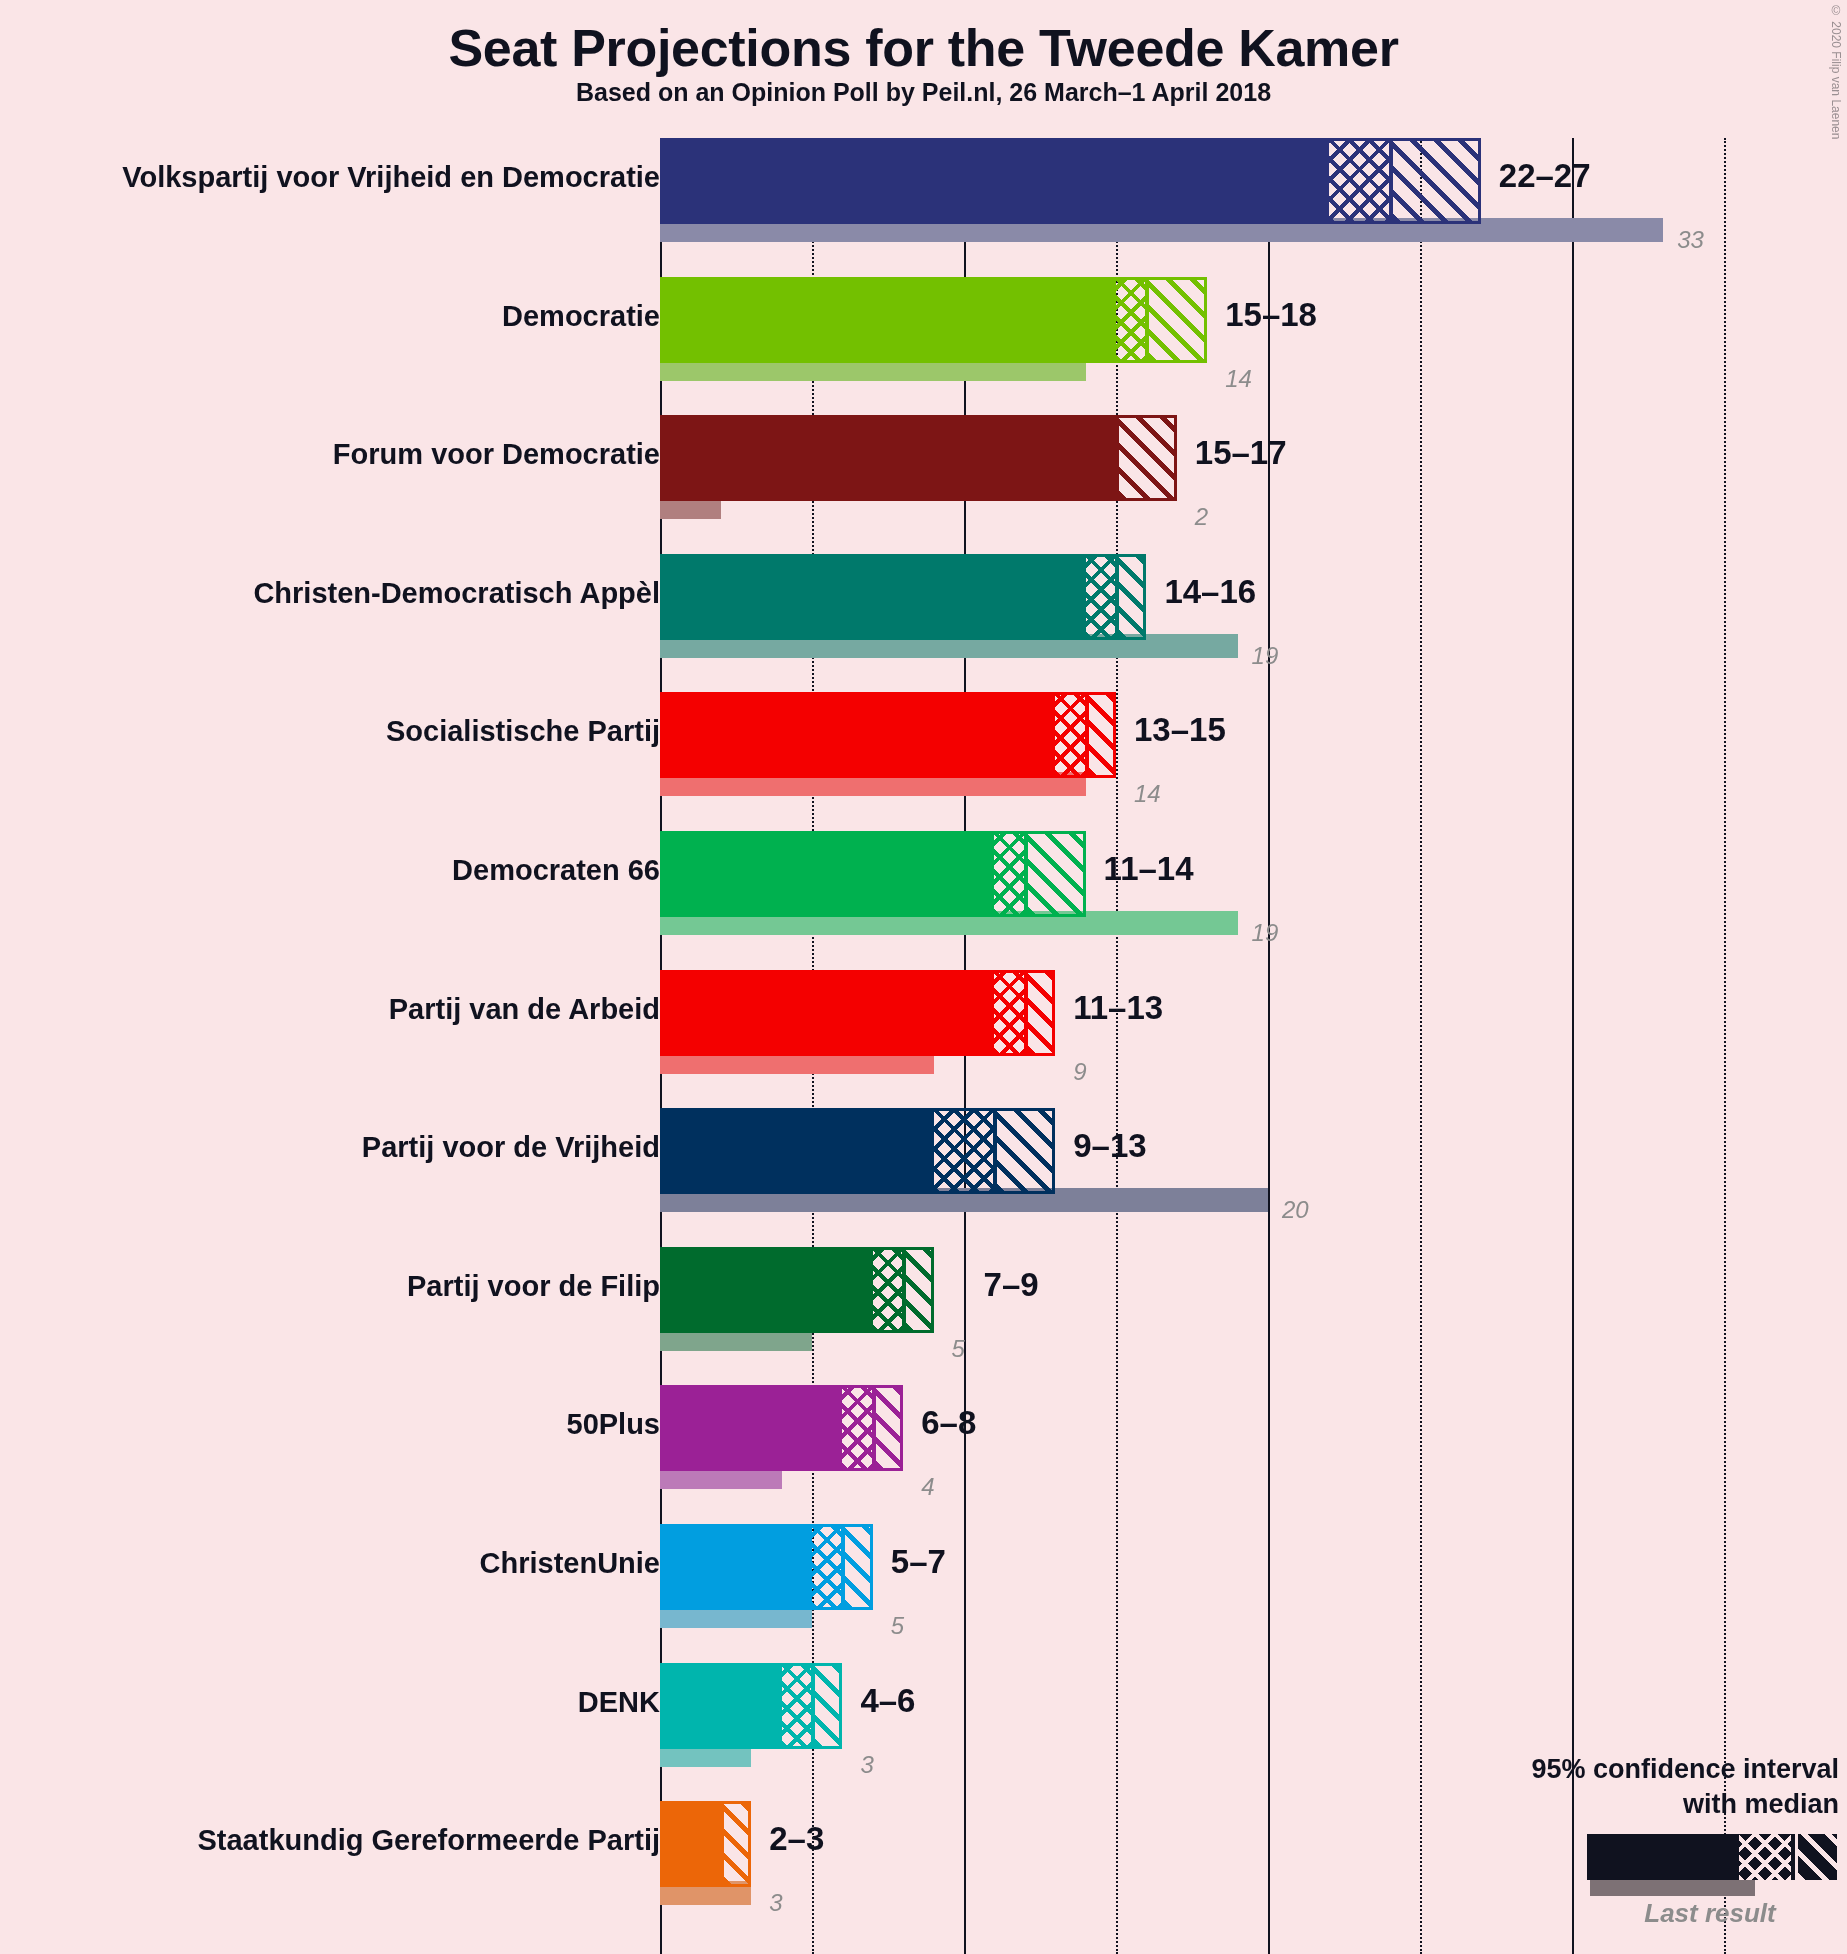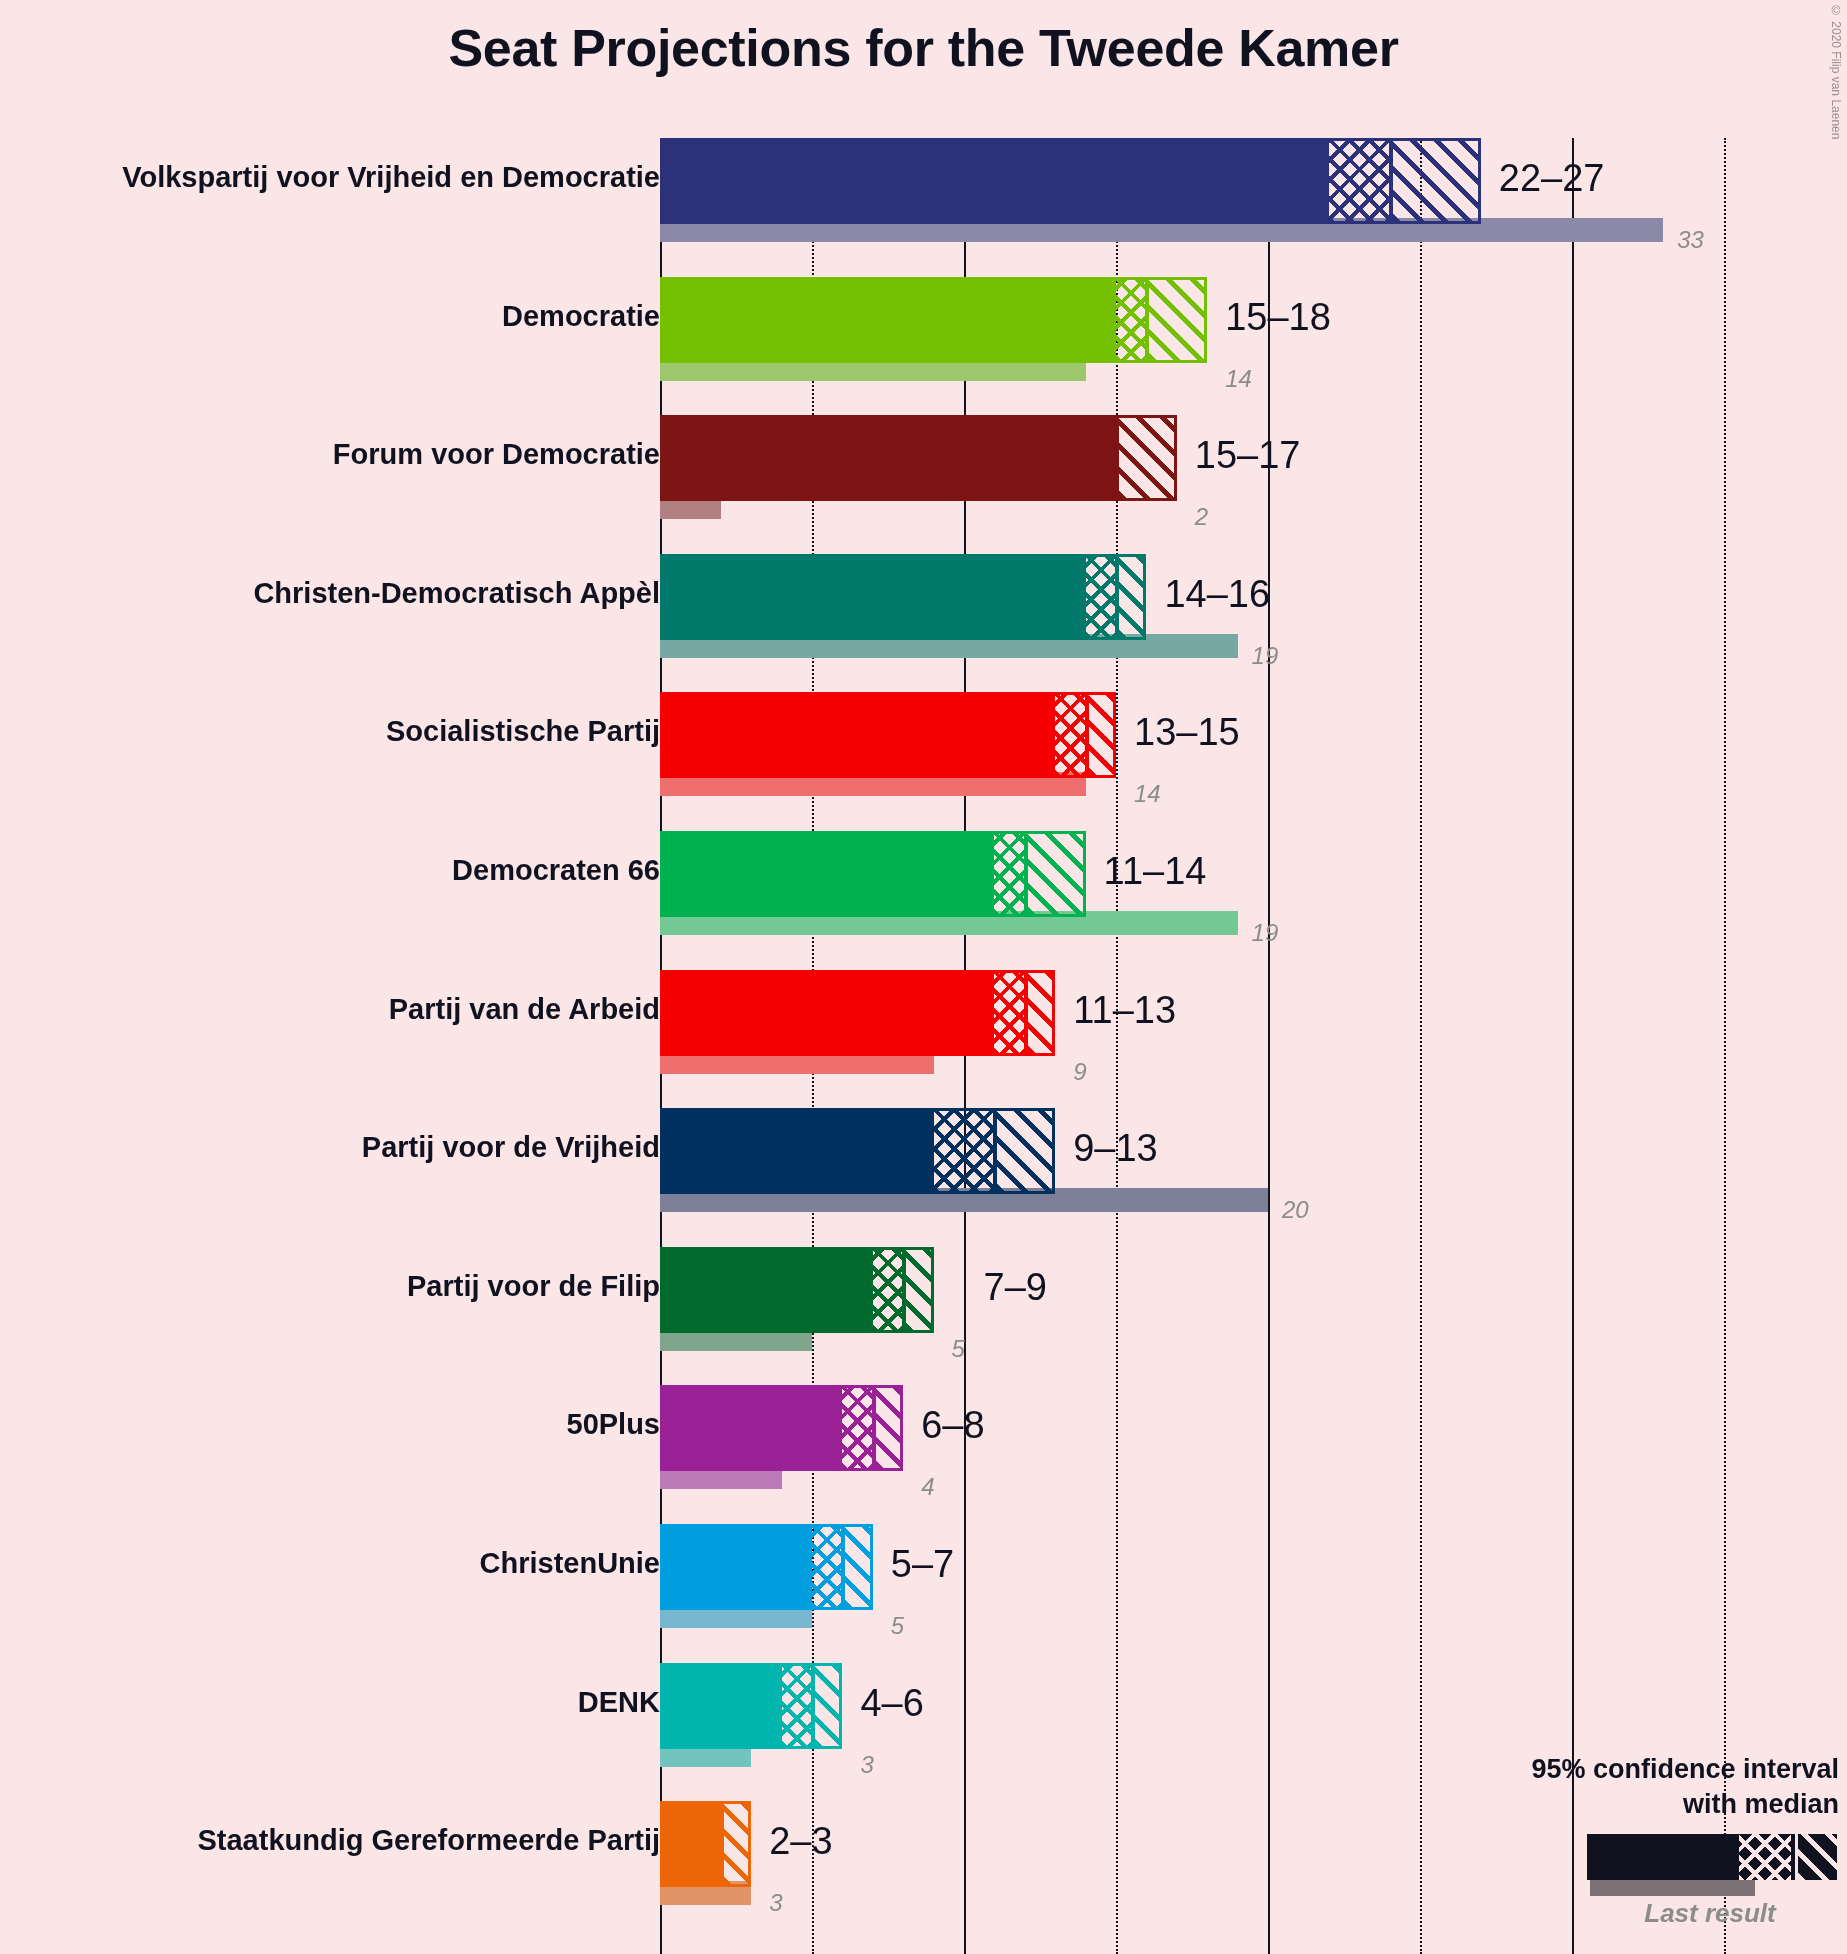--- a/index.html
+++ b/index.html
@@ -40,21 +40,21 @@
     position:absolute;right:1187px;
     text-align:right;font-size:29px;font-weight:bold;white-space:nowrap;
   }
   .bar{
     position:absolute;box-sizing:border-box;
   }
   .bar-solid{left:660px;}
   .bar-ci{position:absolute;box-sizing:border-box;}
   .lastbar{position:absolute;left:660px;}
   .range{
-    position:absolute;font-size:38px;font-weight:normal;white-space:nowrap;
+    position:absolute;font-size:33px;font-weight:bold;white-space:nowrap;
   }
   .lastnum{
     position:absolute;font-size:24px;font-style:italic;color:#8c8c8c;white-space:nowrap;
   }
 
   
   .legend{position:absolute;left:1450px;top:1730px;width:397px;height:224px;}
   .legend-text{
     position:absolute;top:22px;right:8px;width:320px;
     text-align:right;font-size:27px;font-weight:bold;line-height:1.28;
@@ -65,20 +65,21 @@
     position:absolute;left:130px;top:168px;width:260px;text-align:center;
     font-size:26px;font-style:italic;font-weight:bold;color:#8c8c8c;
   }
 </style>
 </head>
 <body>
 
 <div id="chart-root">
 
   <div class="title">Seat Projections for the Tweede Kamer</div>
+  <div class="subtitle">Based on an Opinion Poll by Peil.nl, 26 March–1 April 2018</div>
   <div class="copyright">© 2020 Filip van Laenen</div>
 
   <div id="plot">
       <div class="gridline minor" style="left: 812px; height: 1816px;"></div>
       <div class="gridline minor" style="left: 1116px; height: 1816px;"></div>
       <div class="gridline minor" style="left: 1420px; height: 1816px;"></div>
       <div class="gridline minor" style="left: 1724px; height: 1816px;"></div>
       <div class="gridline" style="left: 964px; height: 1816px;"></div>
       <div class="gridline" style="left: 1268px; height: 1816px;"></div>
       <div class="gridline" style="left: 1572px; height: 1816px;"></div>

